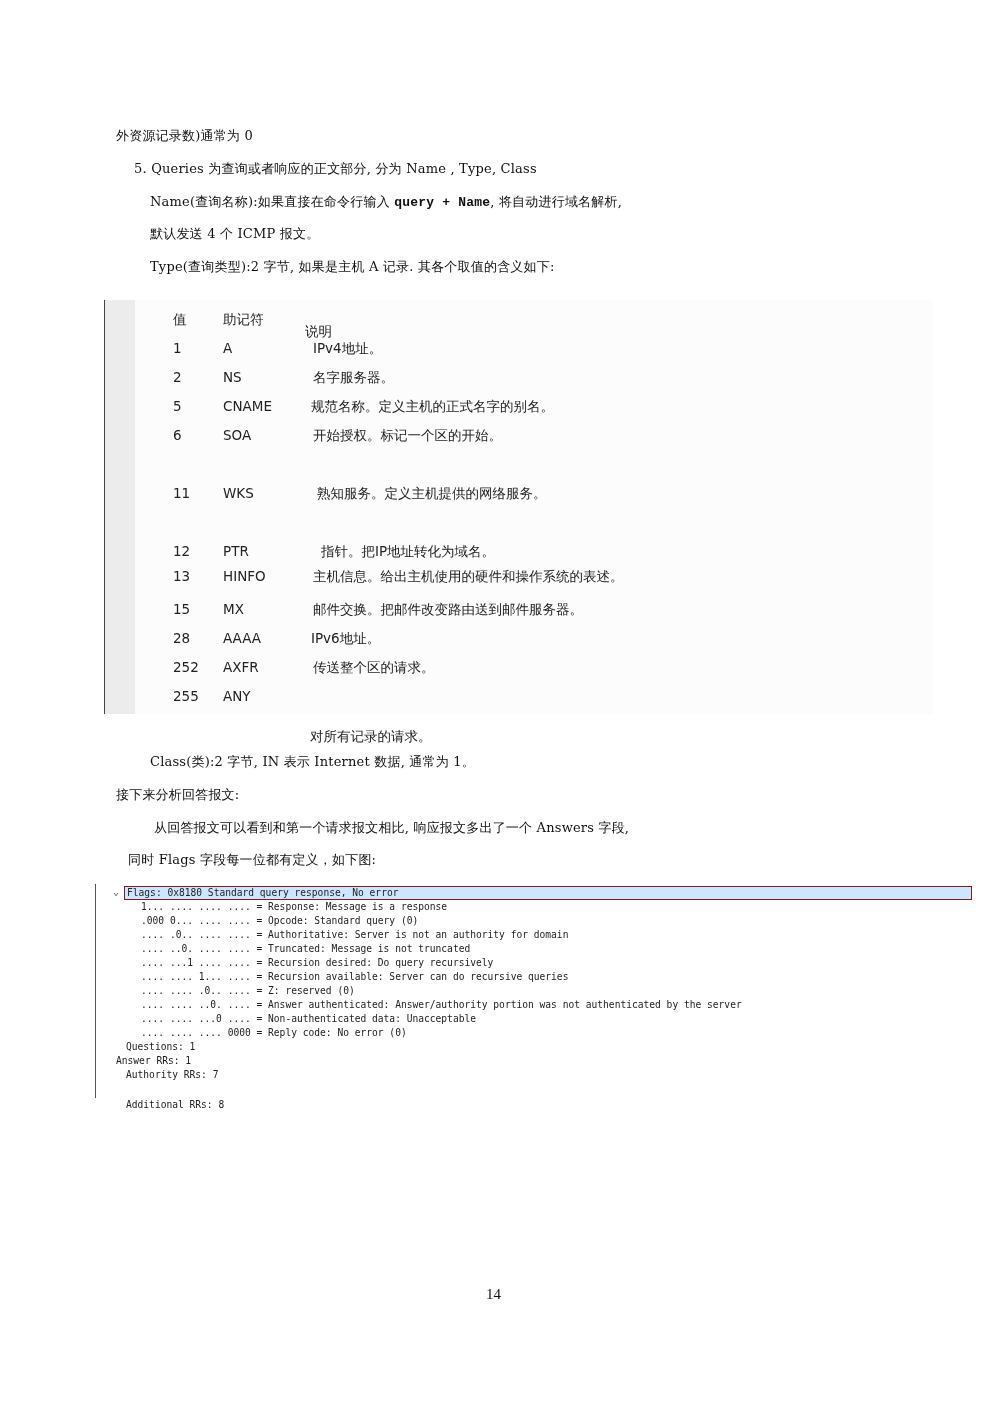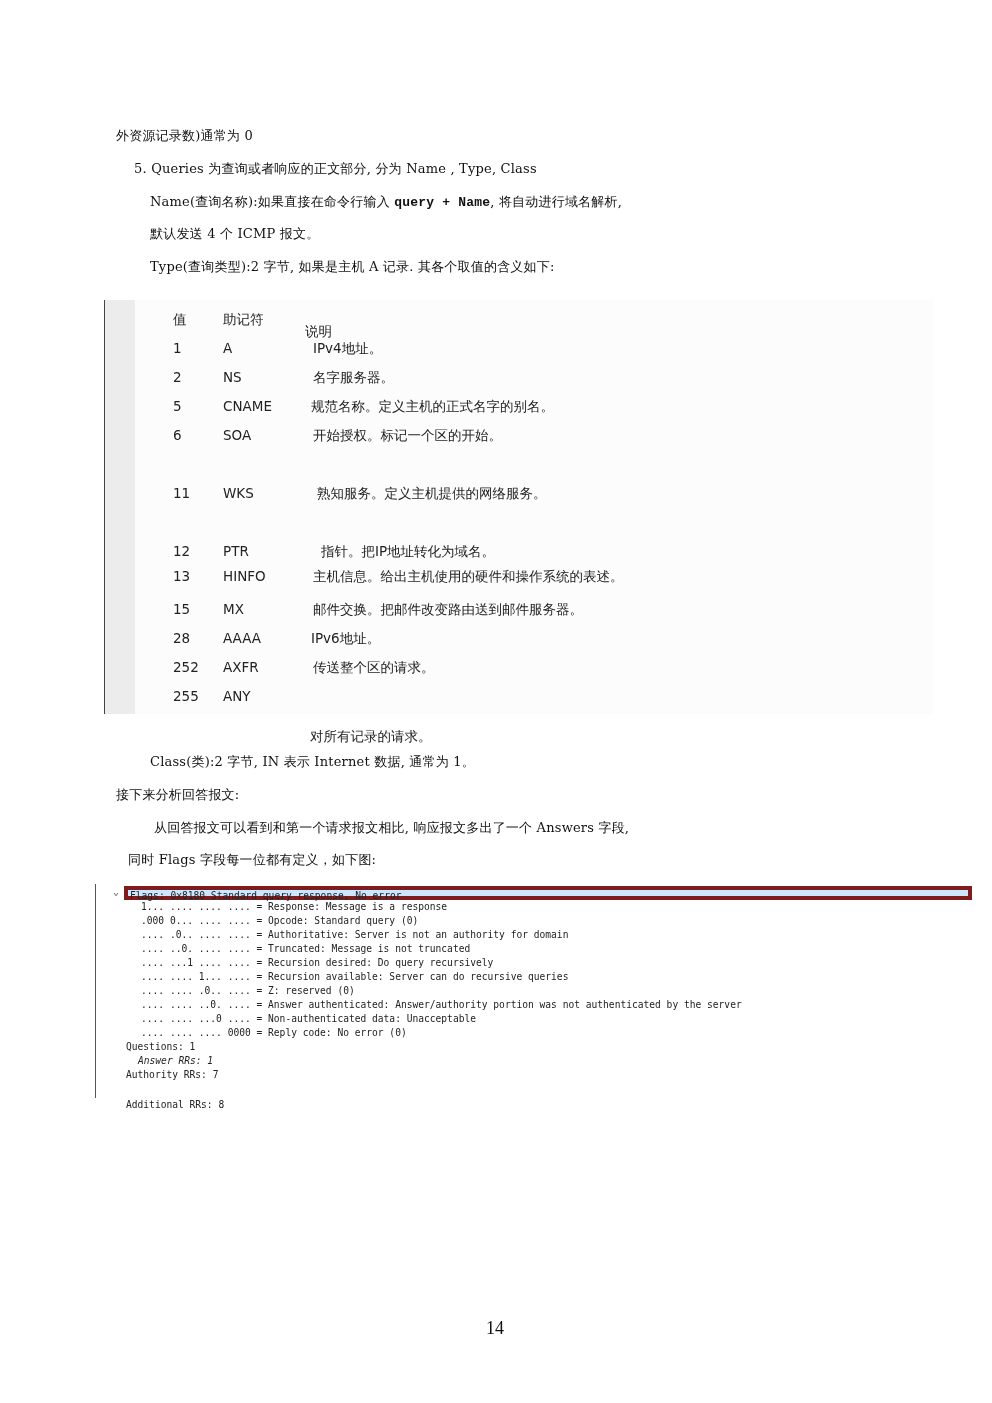--- a/index.html
+++ b/index.html
@@ -12,23 +12,23 @@
     .rr-gutter { position: absolute; left: 0; top: 0; width: 30px; height: 100%; background: #ececec; }
     .rr-row { position: absolute; left: 0; width: 100%; height: 20px; font-family: "DejaVu Sans", "Liberation Sans", sans-serif; font-size: 13.5px; color: #222; }
     .rr-row span { position: absolute; top: 0; white-space: nowrap; }
     .c-val { left: 68px; }
     .c-mn { left: 118px; }
     .c-desc { left: 208px; }
 
     
     .ws { position: absolute; left: 95px; top: 884px; width: 880px; height: 214px; border-left: 1px solid #555; font-family: "DejaVu Sans Mono", "Liberation Mono", monospace; font-size: 9.6px; color: #222; }
     .ws-line { position: absolute; left: 0; height: 14px; line-height: 14px; white-space: pre; }
-    .ws-head { left: 28px; top: 2px; width: 848px; height: 14px; background: #cce6ff; border: 4px solid #7f1d1d; box-sizing: border-box; padding-left: 2px; line-height: 12px; }
+    .ws-head { left: 28px; top: 2px; width: 848px; height: 14px; background: #cce6ff; border: 1px solid #7f1d1d; box-sizing: border-box; padding-left: 2px; line-height: 12px; }
     .ws-chev { position: absolute; left: 17px; top: 2px; font-size: 10px; color: #444; }
-    .page-num { position: absolute; left: 486px; top: 1318px; font-size: 18px; font-family: "Liberation Serif", "DejaVu Serif", serif; }
+    .page-num { position: absolute; left: 486px; top: 1286px; font-size: 15px; font-family: "Liberation Serif", "DejaVu Serif", serif; }
   </style>
 </head>
 <body>
 
 <div class="para" style="left:116px; top:124px;">外资源记录数)通常为 0</div>
 <div class="para" style="left:134px; top:157px;">5. Queries 为查询或者响应的正文部分, 分为 Name , Type, Class</div>
 <div class="para" style="left:150px; top:190px;">
   <span>Name(查询名称):如果直接在命令行输入 </span><span class="mono-bold">query + Name</span><span>, 将自动进行域名解析,</span>
 </div>
 <div class="para" style="left:150px; top:222px;">默认发送 4 个 ICMP 报文。</div>
@@ -110,18 +110,18 @@
   <div class="ws-line" style="left:45px; top:30px;">.000 0... .... .... = Opcode: Standard query (0)</div>
   <div class="ws-line" style="left:45px; top:44px;">.... .0.. .... .... = Authoritative: Server is not an authority for domain</div>
   <div class="ws-line" style="left:45px; top:58px;">.... ..0. .... .... = Truncated: Message is not truncated</div>
   <div class="ws-line" style="left:45px; top:72px;">.... ...1 .... .... = Recursion desired: Do query recursively</div>
   <div class="ws-line" style="left:45px; top:86px;">.... .... 1... .... = Recursion available: Server can do recursive queries</div>
   <div class="ws-line" style="left:45px; top:100px;">.... .... .0.. .... = Z: reserved (0)</div>
   <div class="ws-line" style="left:45px; top:114px;">.... .... ..0. .... = Answer authenticated: Answer/authority portion was not authenticated by the server</div>
   <div class="ws-line" style="left:45px; top:128px;">.... .... ...0 .... = Non-authenticated data: Unacceptable</div>
   <div class="ws-line" style="left:45px; top:142px;">.... .... .... 0000 = Reply code: No error (0)</div>
   <div class="ws-line" style="left:30px; top:156px;">Questions: 1</div>
-  <div class="ws-line" style="left:42px; top:170px;font-style:italic;">Answer RRs: 1</div>
+  <div class="ws-line" style="left:20px; top:170px;">Answer RRs: 1</div>
   <div class="ws-line" style="left:30px; top:184px;">Authority RRs: 7</div>
   <div class="ws-line" style="left:30px; top:198px;margin-top:16px;">Additional RRs: 8</div>
 </div>
 
 <div class="page-num">14</div>
 
 </body></html>

